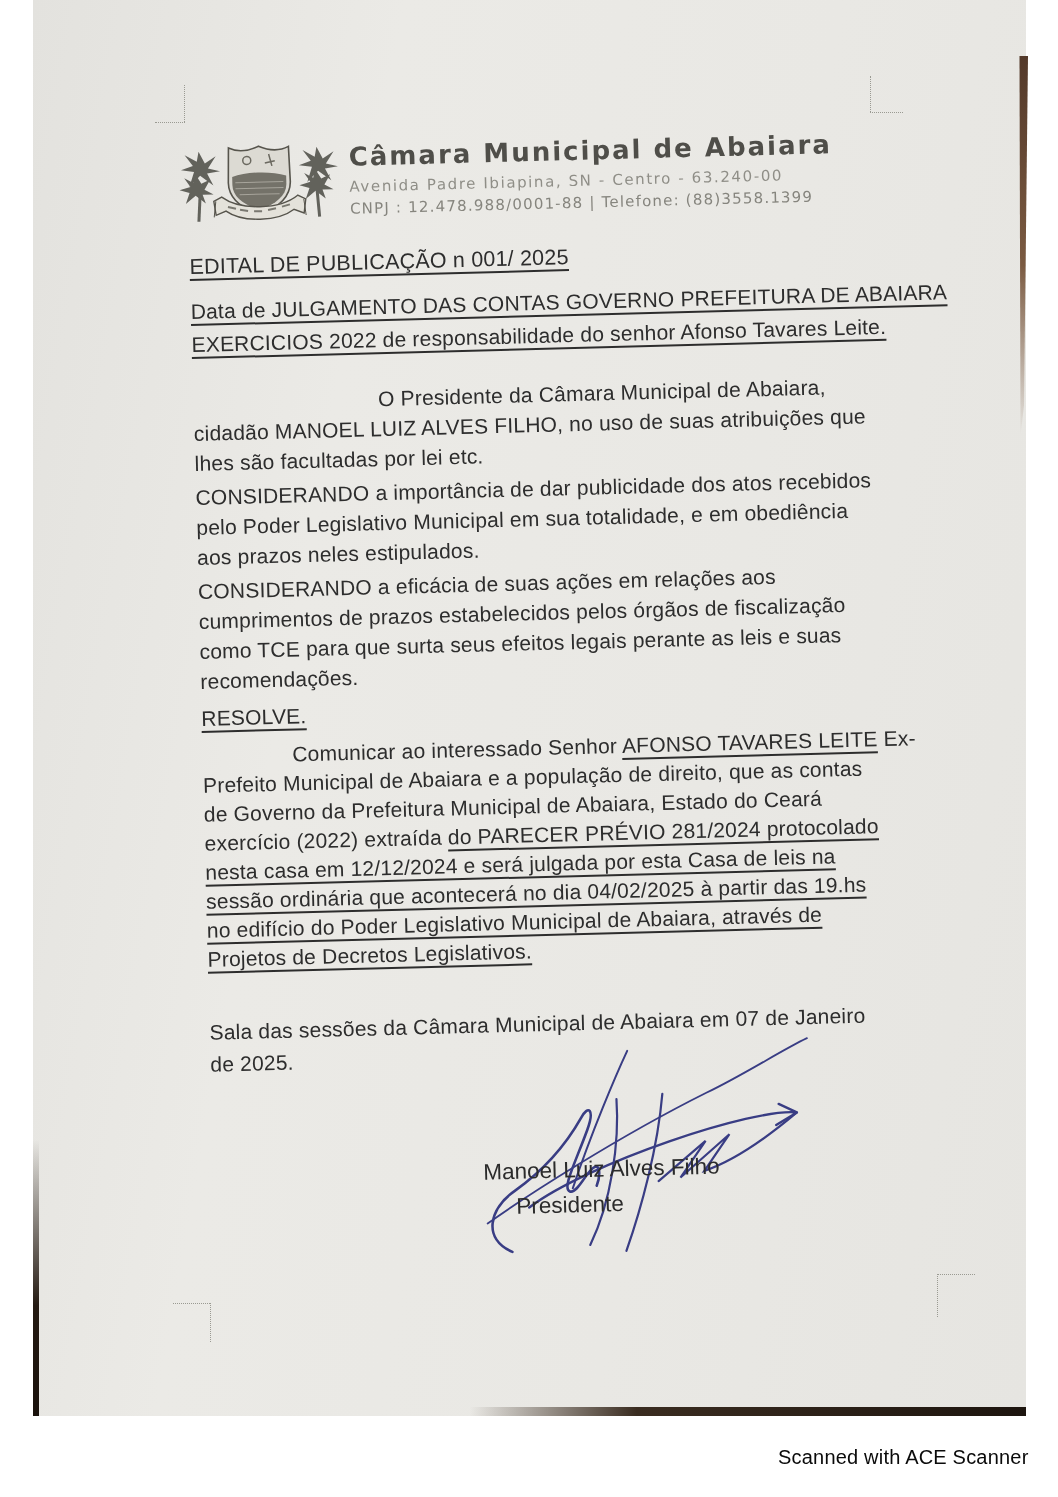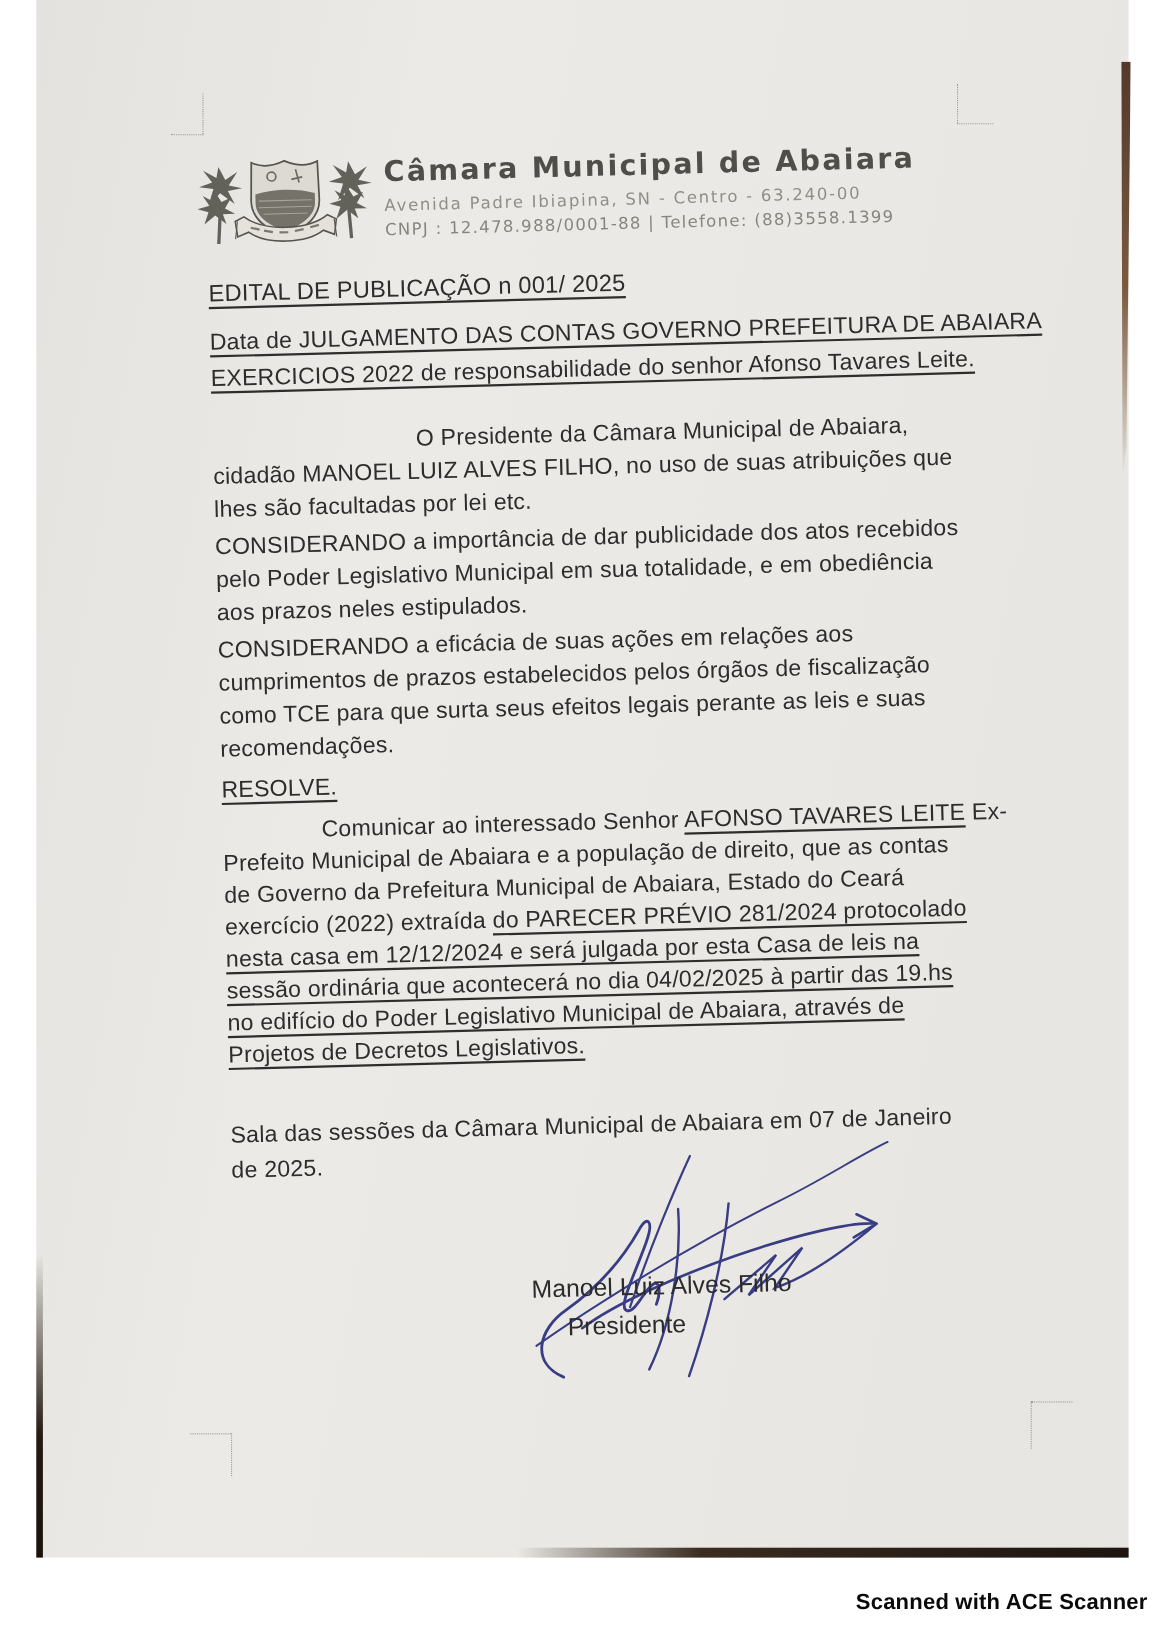--- a/index.html
+++ b/index.html
@@ -33,21 +33,21 @@
            color:#86857e;white-space:nowrap;margin-top:4px;}
   
   .doc{font-size:21px;line-height:30px;letter-spacing:0.2px;color:#2d2d2d;}
   .lines{white-space:pre-line;width:760px;}
   .u{text-decoration:underline;text-decoration-thickness:2px;text-underline-offset:5px;
      text-decoration-skip-ink:none;}
   .line{white-space:nowrap;line-height:29px;}
   .title-line{font-size:21.5px;letter-spacing:0.2px;}
   .subtitle .line{line-height:33px;}
   .sig-label{font-size:22.5px;color:#2b2b2b;white-space:nowrap;}
-  .credit{position:absolute;left:778px;top:1446px;font-size:20px;font-weight:700;
+  .credit{position:absolute;left:778px;top:1446px;font-size:20px;font-weight:400;
           color:#0a0a0a;letter-spacing:0.2px;white-space:nowrap;text-align:center;}
   svg{display:block;}
 </style>
 </head>
 <body>
 
 <div class="canvas">
 
   <div class="paper">
 

